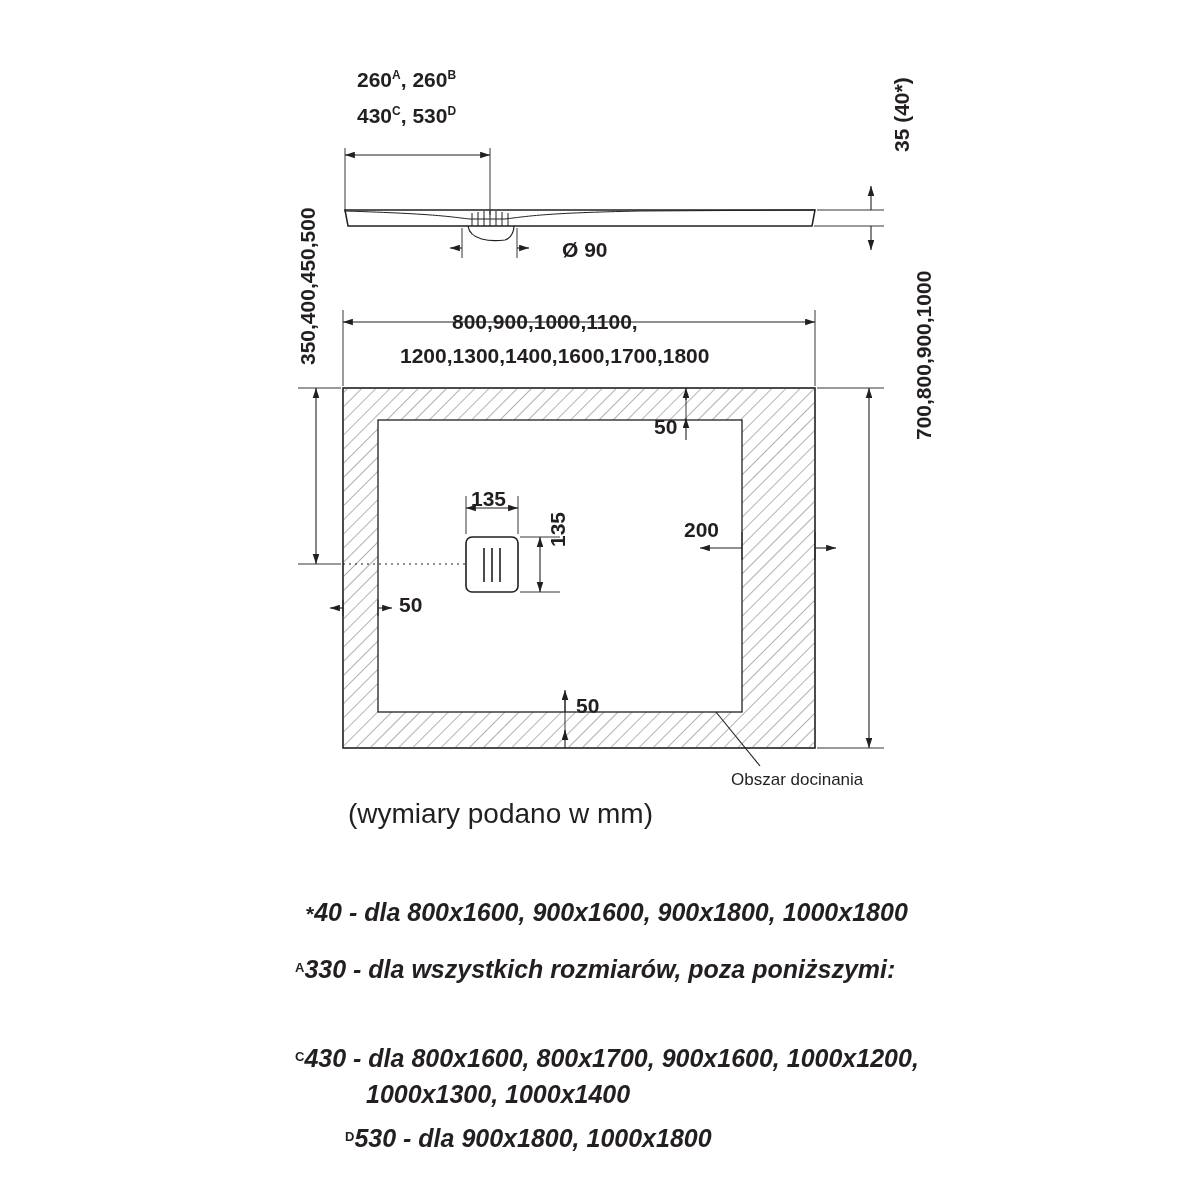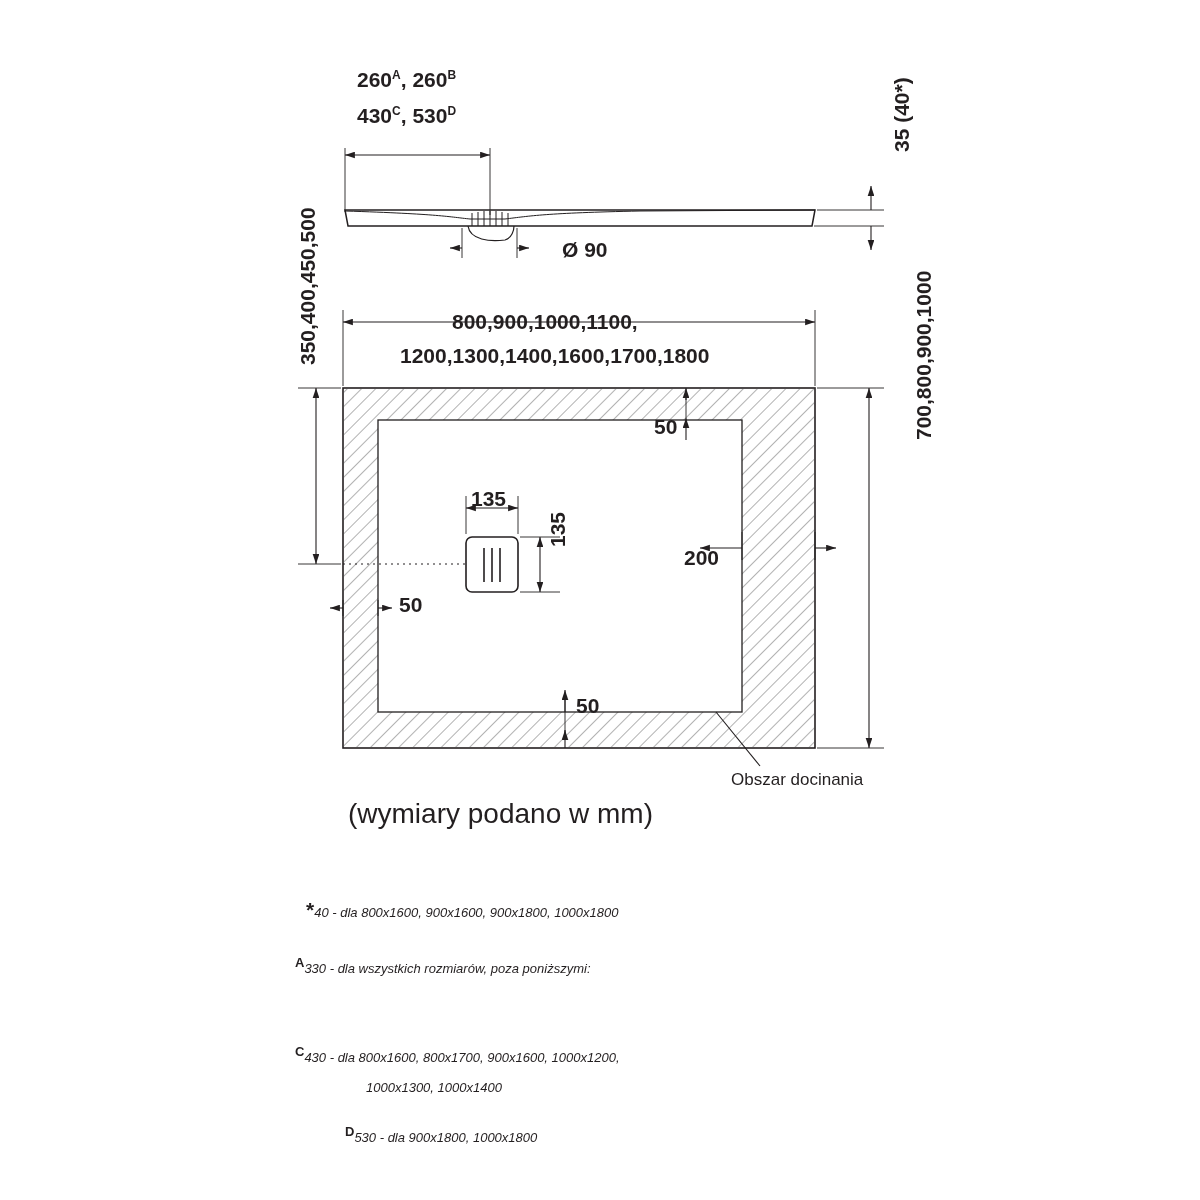--- a/index.html
+++ b/index.html
@@ -28,22 +28,22 @@
   .sup {
     font-size: 12px;
     vertical-align: super;
     font-weight: bold;
   }
   .note {
     font-size: 21px;
     font-weight: normal;
   }
   .notebold {
-    font-size: 13px;
-    font-weight: normal;
+    font-size: 25px;
+    font-weight: bold;
     font-style: italic;
   }
   .noteplain {
     font-size: 21px;
     font-weight: normal;
     font-style: normal;
   }
   .rot90 {
     transform: rotate(-90deg);
     transform-origin: left top;
@@ -176,21 +176,21 @@
   </div>
 
   <div class="txt dim" style="left:912px; top:440px; width:0; height:0;">
     <span style="position:absolute; left:0; top:0; display:block; transform-origin:left top; transform:rotate(-90deg); white-space:nowrap;">700,800,900,1000</span>
   </div>
 
   <div class="txt dim" style="left:654px; top:415px;">50</div>
   <div class="txt dim" style="left:576px; top:694px;">50</div>
   <div class="txt dim" style="left:399px; top:593px;">50</div>
 
-  <div class="txt dim" style="left:684px; top:518px;margin-top:28px;">200</div>
+  <div class="txt dim" style="left:684px; top:518px;">200</div>
 
   <div class="txt dim" style="left:471px; top:487px;">135</div>
 
   <div class="txt dim" style="left:546px; top:547px; width:0; height:0;">
     <span style="position:absolute; left:0; top:0; display:block; transform-origin:left top; transform:rotate(-90deg); white-space:nowrap;">135</span>
   </div>
 
   <div class="txt" style="left:731px; top:770px; font-size:17px;">Obszar docinania</div>
 
   <div class="txt note" style="left:348px; top:798px; font-size:28px;">(wymiary podano w mm)</div>

